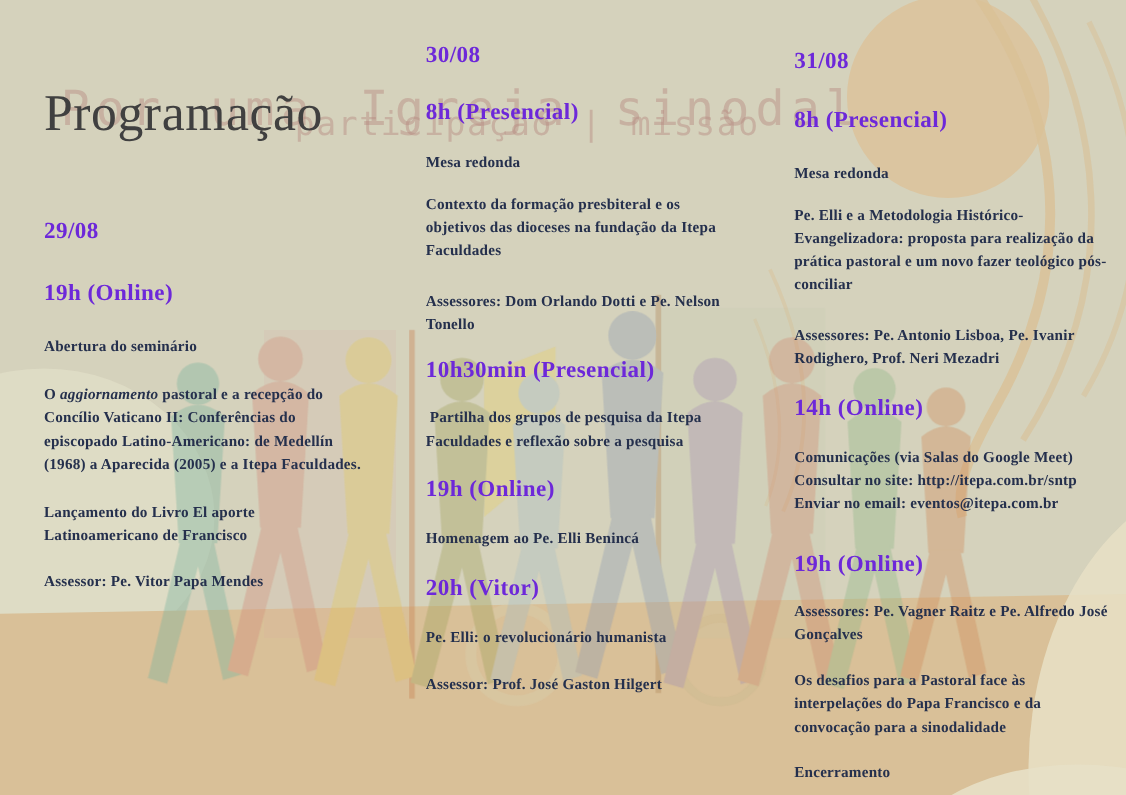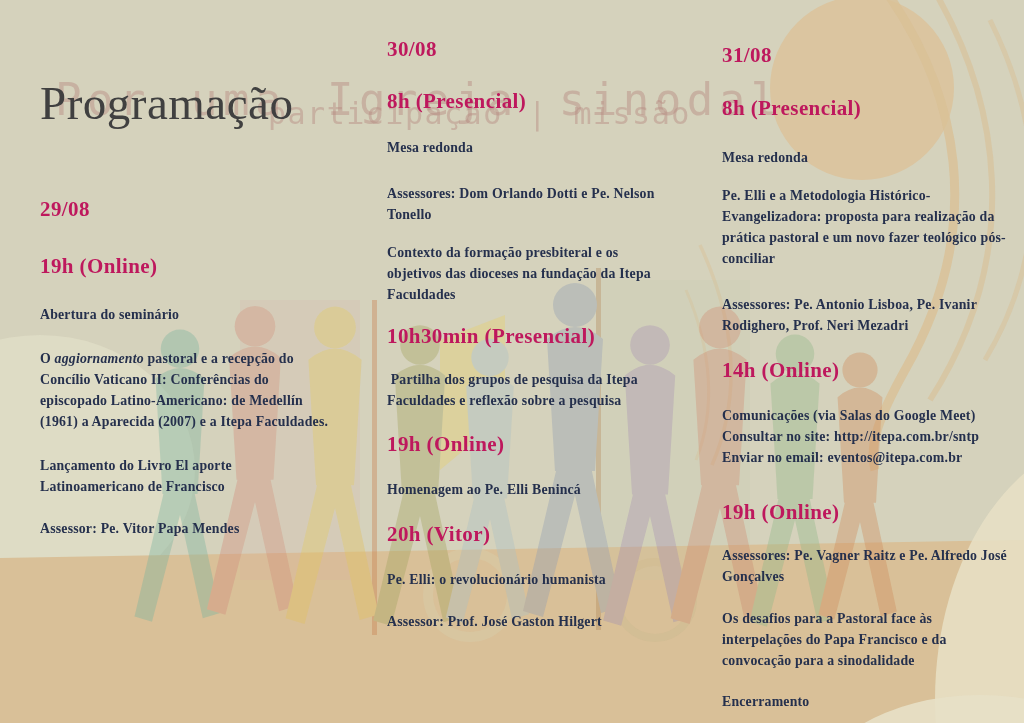--- a/index.html
+++ b/index.html
@@ -17,21 +17,21 @@
   #wm2{left:268px;top:96px;font-size:30px;letter-spacing:1.5px;word-spacing:6px;}
   #main-title{
     position:absolute;left:40px;top:76px;z-index:3;
     font-size:47px;font-weight:400;color:#404040;letter-spacing:.5px;margin:0;
   }
   .col{position:absolute;z-index:3;width:300px;}
   #col-1{left:40px;top:196px;}
   #col-2{left:387px;top:36px;}
   #col-3{left:722px;top:42px;}
   .date,.time{
-    font-size:21px;font-weight:700;color:#be185d;letter-spacing:.4px;
+    font-size:21px;font-weight:700;color:#6d28d9;letter-spacing:.4px;
     line-height:1.3;margin:0;white-space:pre;
   }
   .body{
     font-size:13.8px;font-weight:700;color:#25304d;letter-spacing:.2px;
     line-height:21px;margin:0;white-space:pre;
   }
   .body em{}
 </style>
 </head>
 <body>
@@ -85,35 +85,35 @@
 
 <h1 id="main-title">Programação</h1>
 
 <div id="col-1" class="col">
   <p class="date">29/08</p>
   <p class="time" style="margin-top:30px">19h (Online)</p>
   <p class="body" style="margin-top:23px">Abertura do seminário</p>
   <p class="body" style="margin-top:23px"><span>O </span><em>aggiornamento</em><span> pastoral e a recepção do
 Concílio Vaticano II: Conferências do
 episcopado Latino-Americano: de Medellín
-(1961) a Aparecida (2007) e a Itepa Faculdades.</span></p>
+(1968) a Aparecida (2005) e a Itepa Faculdades.</span></p>
   <p class="body" style="margin-top:23px">Lançamento do Livro El aporte
 Latinoamericano de Francisco</p>
   <p class="body" style="margin-top:21px">Assessor: Pe. Vitor Papa Mendes</p>
 </div>
 
 <div id="col-2" class="col">
   <p class="date">30/08</p>
   <p class="time" style="margin-top:25px">8h (Presencial)</p>
   <p class="body" style="margin-top:21px">Mesa redonda</p>
-  <p class="body" style="margin-top:25px">Assessores: Dom Orlando Dotti e Pe. Nelson
-Tonello</p>
   <p class="body" style="margin-top:17px">Contexto da formação presbiteral e os
 objetivos das dioceses na fundação da Itepa
 Faculdades</p>
+  <p class="body" style="margin-top:25px">Assessores: Dom Orlando Dotti e Pe. Nelson
+Tonello</p>
   <p class="time" style="margin-top:18px">10h30min (Presencial)</p>
   <p class="body" style="margin-top:19px"> Partilha dos grupos de pesquisa da Itepa
 Faculdades e reflexão sobre a pesquisa</p>
   <p class="time" style="margin-top:20px">19h (Online)</p>
   <p class="body" style="margin-top:21px">Homenagem ao Pe. Elli Benincá</p>
   <p class="time" style="margin-top:21px">20h (Vitor)</p>
   <p class="body" style="margin-top:21px">Pe. Elli: o revolucionário humanista</p>
   <p class="body" style="margin-top:21px">Assessor: Prof. José Gaston Hilgert</p>
 </div>
 

